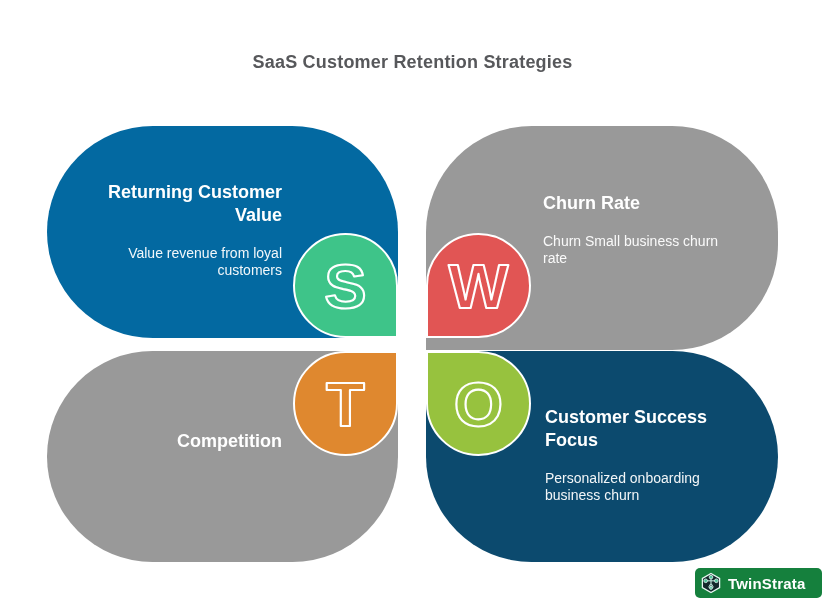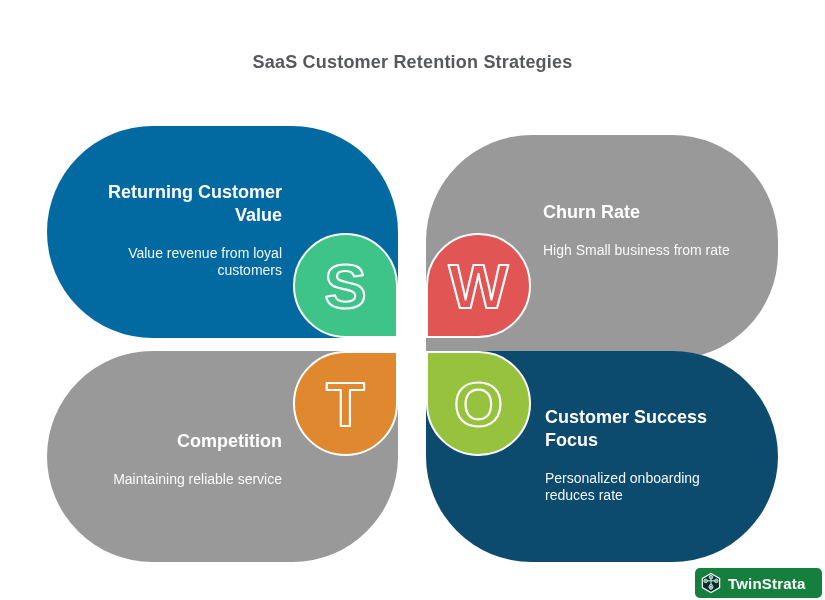--- a/index.html
+++ b/index.html
@@ -11,21 +11,21 @@
   .stage{position:absolute;inset:0;}
 
   .page-title{
     position:absolute;top:52px;left:0;width:825px;
     text-align:center;font-size:18px;font-weight:bold;
     color:#57585b;letter-spacing:.2px;
   }
 
   .quad{position:absolute;background:#999999;}
   .quad-tl{left:47px;top:126px;width:351px;height:212px;border-radius:106px 106px 0 106px;}
-  .quad-tr{left:426px;top:126px;width:352px;height:224px;border-radius:106px 106px 106px 0;margin-top:9px;}
+  .quad-tr{left:426px;top:126px;width:352px;height:224px;border-radius:106px 106px 106px 0;}
   .quad-bl{left:47px;top:351px;width:351px;height:211px;border-radius:106px 0 106px 106px;text-decoration:underline;}
   .quad-br{left:426px;top:351px;width:352px;height:211px;border-radius:0 106px 106px 106px;}
 
   .q-content{position:absolute;color:#ffffff;}
   .q-content.align-right{text-align:right;}
   .q-heading{font-size:18px;line-height:23px;font-weight:bold;color:#ffffff;}
   .q-desc{font-size:14px;line-height:17px;margin-top:18px;color:rgba(255,255,255,.95);}
 
   .content-tl{top:55px;right:116px;width:205px;}
   .content-tr{top:66px;left:117px;width:196px;}
@@ -64,35 +64,34 @@
   <div class="quad quad-tl" style="background: #0369a1;">
     <div class="q-content content-tl align-right">
       <div class="q-heading">Returning Customer Value</div>
       <div class="q-desc">Value revenue from loyal customers</div>
     </div>
   </div>
 
   <div class="quad quad-tr" style="background: rgb(153, 153, 153);">
     <div class="q-content content-tr">
       <div class="q-heading">Churn Rate</div>
-      <div class="q-desc">High Small business from rate</div>
+      <div class="q-desc">Churn Small business churn rate</div>
     </div>
   </div>
 
   <div class="quad quad-bl" style="background: rgb(153, 153, 153);">
     <div class="q-content content-bl align-right">
       <div class="q-heading">Competition</div>
-      <div class="q-desc">Maintaining reliable service</div>
     </div>
   </div>
 
   <div class="quad quad-br" style="background: #0c4a6e;">
     <div class="q-content content-br">
       <div class="q-heading">Customer Success Focus</div>
-      <div class="q-desc">Personalized onboarding reduces rate</div>
+      <div class="q-desc">Personalized onboarding business churn</div>
     </div>
   </div>
 
   <div class="badge badge-s" style="background: rgb(62, 196, 137);">
     <svg viewBox="0 0 105 105">
       <text x="52.5" y="76" font-size="66" text-anchor="middle" fill="none" stroke="#ffffff" stroke-width="2.2" stroke-linejoin="round">S</text>
     </svg>
   </div>
   <div class="badge badge-w" style="background: rgb(225, 85, 84);">
     <svg viewBox="0 0 105 105">

